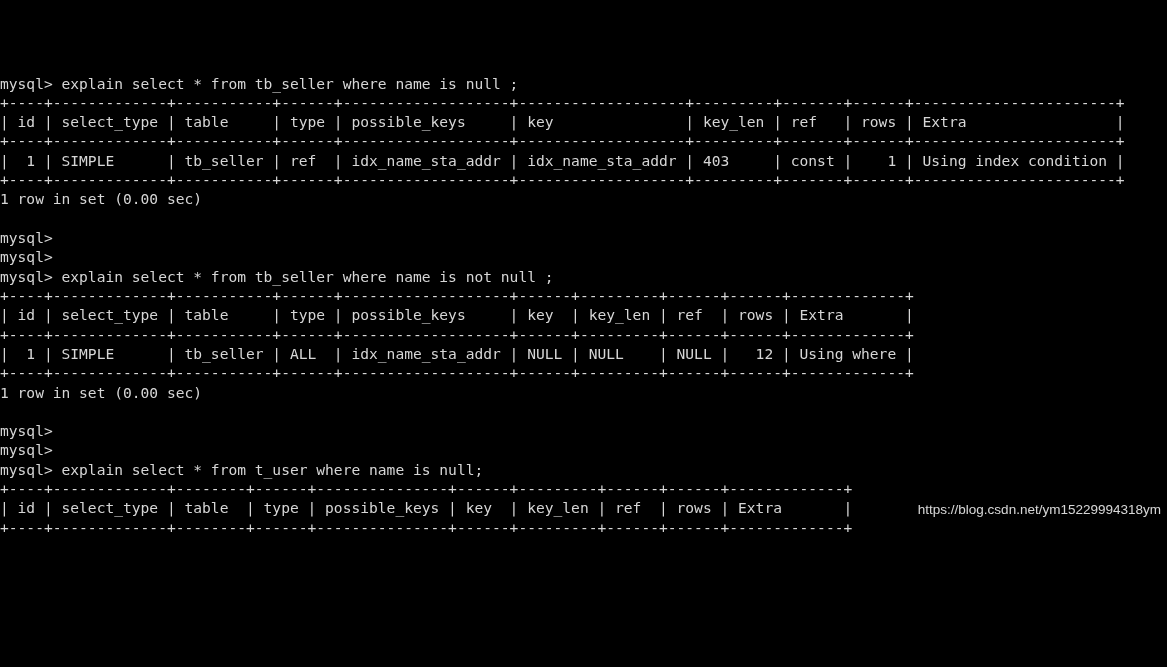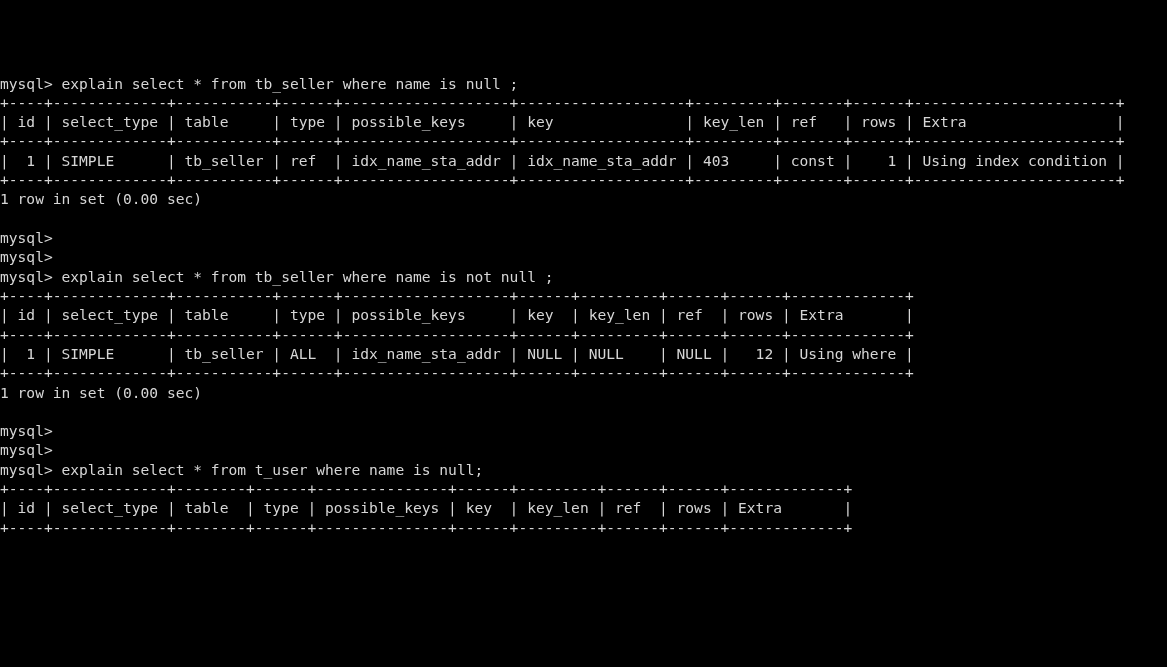--- a/index.html
+++ b/index.html
@@ -83,14 +83,15 @@
 1 row in set (0.00 sec)
 
 mysql&gt; explain select * from t_user where name is not null;
 +----+-------------+--------+-------+---------------+----------+---------+------+------+-----------------------+
 | id | select_type | table  | type  | possible_keys | key      | key_len | ref  | rows | Extra                 |
 +----+-------------+--------+-------+---------------+----------+---------+------+------+-----------------------+
 |  1 | SIMPLE      | t_user | range | idx_name      | idx_name | 138     | NULL |    1 | Using index condition |
 +----+-------------+--------+-------+---------------+----------+---------+------+------+-----------------------+
 1 row in set (0.00 sec)</pre>
 
+  <div class="watermark">https://blog.csdn.net/ym15229994318ym</div>
 
 </div>
 
 </body></html>

